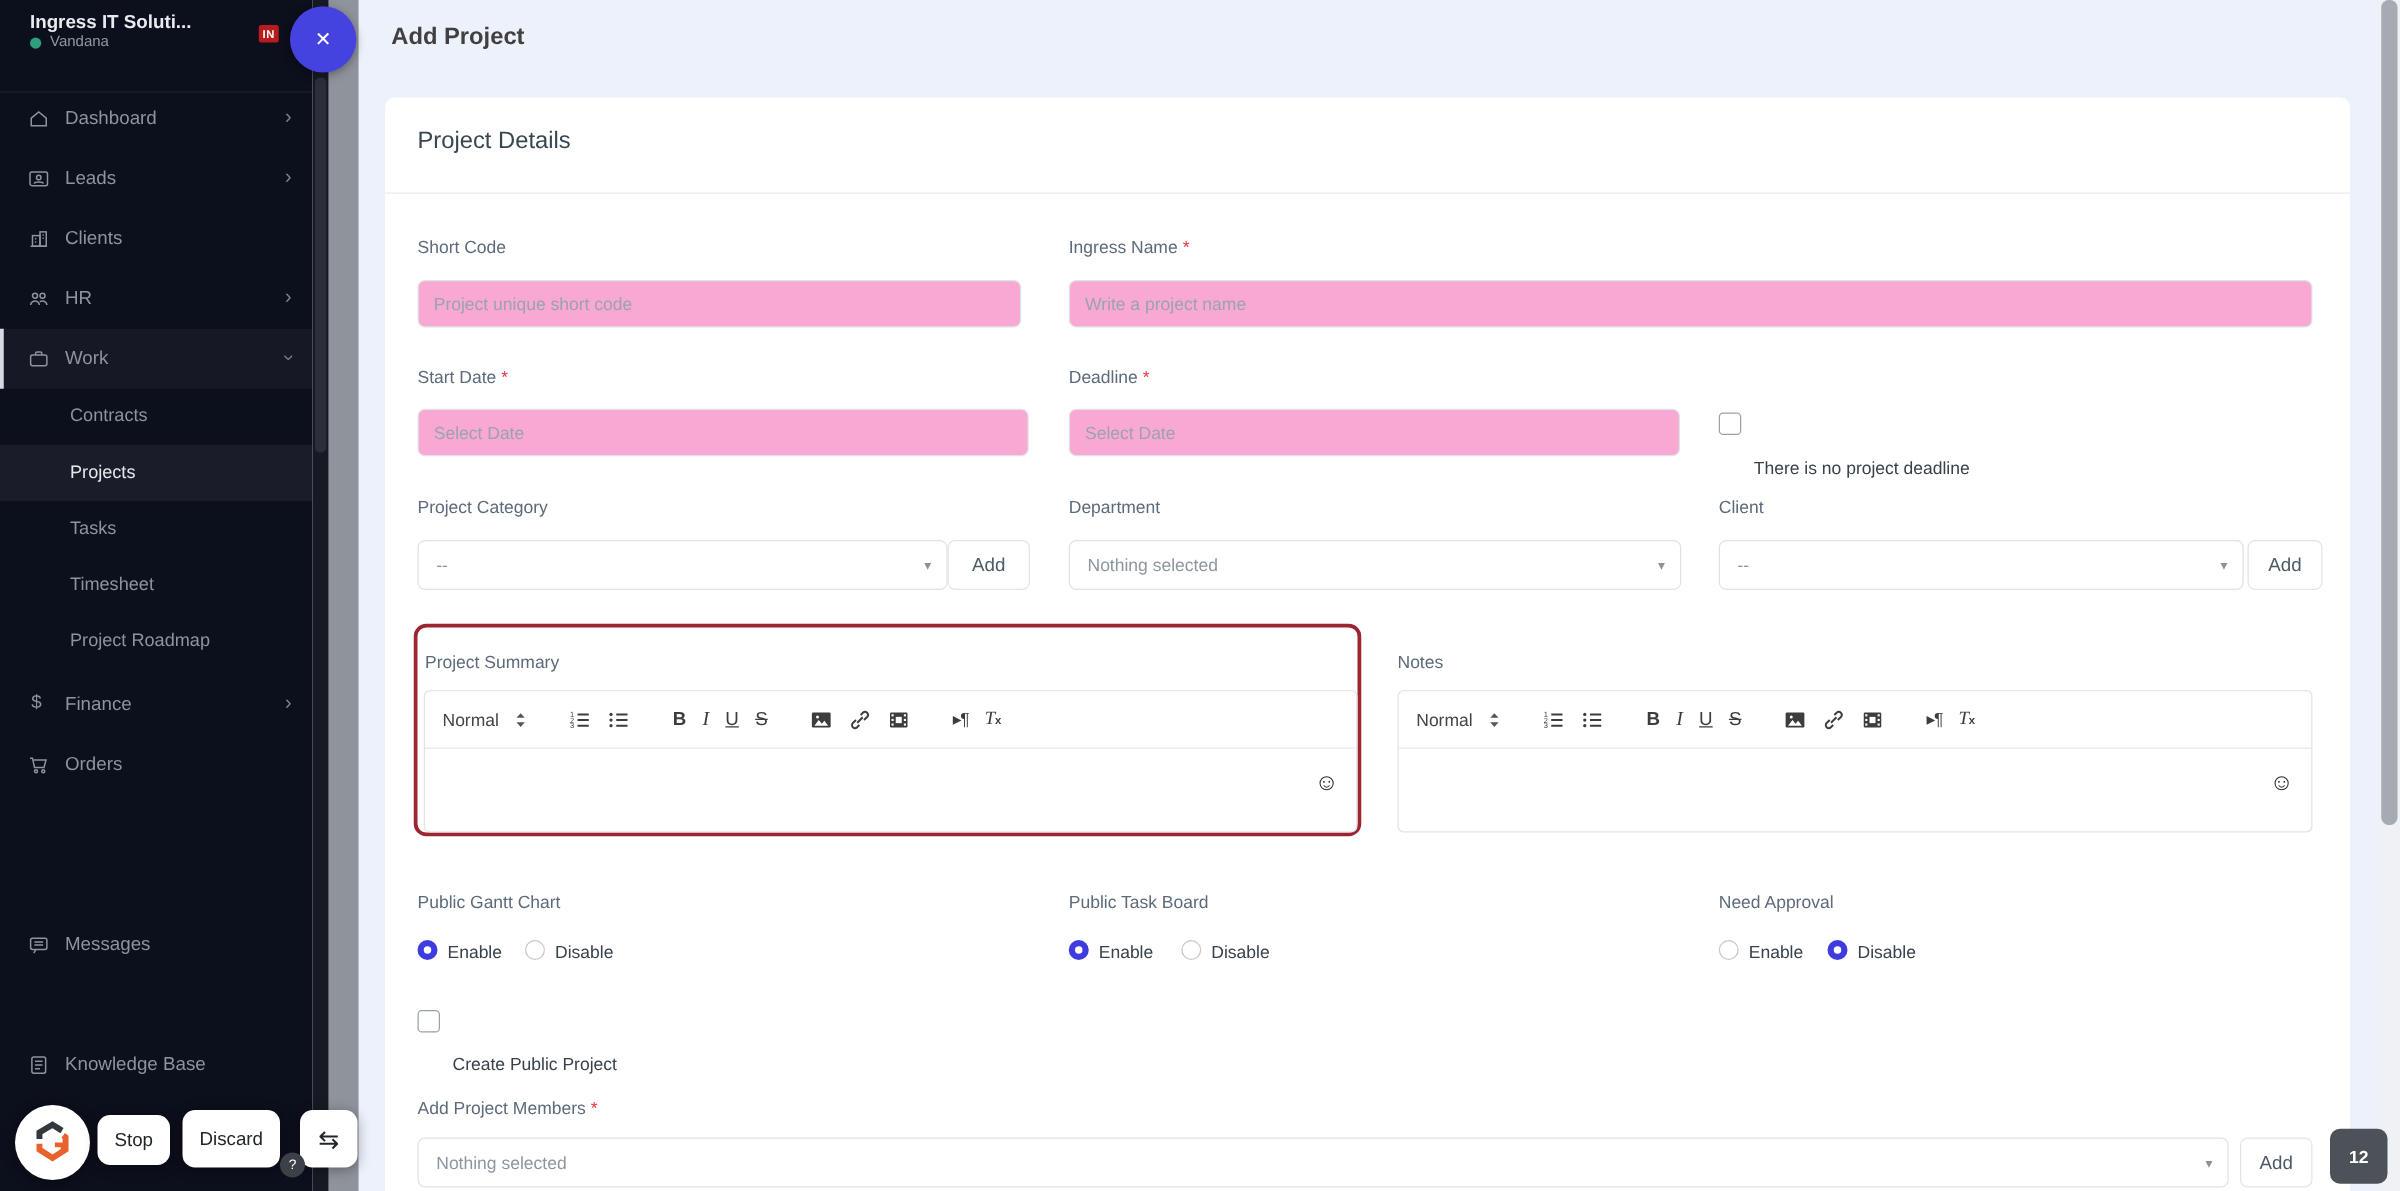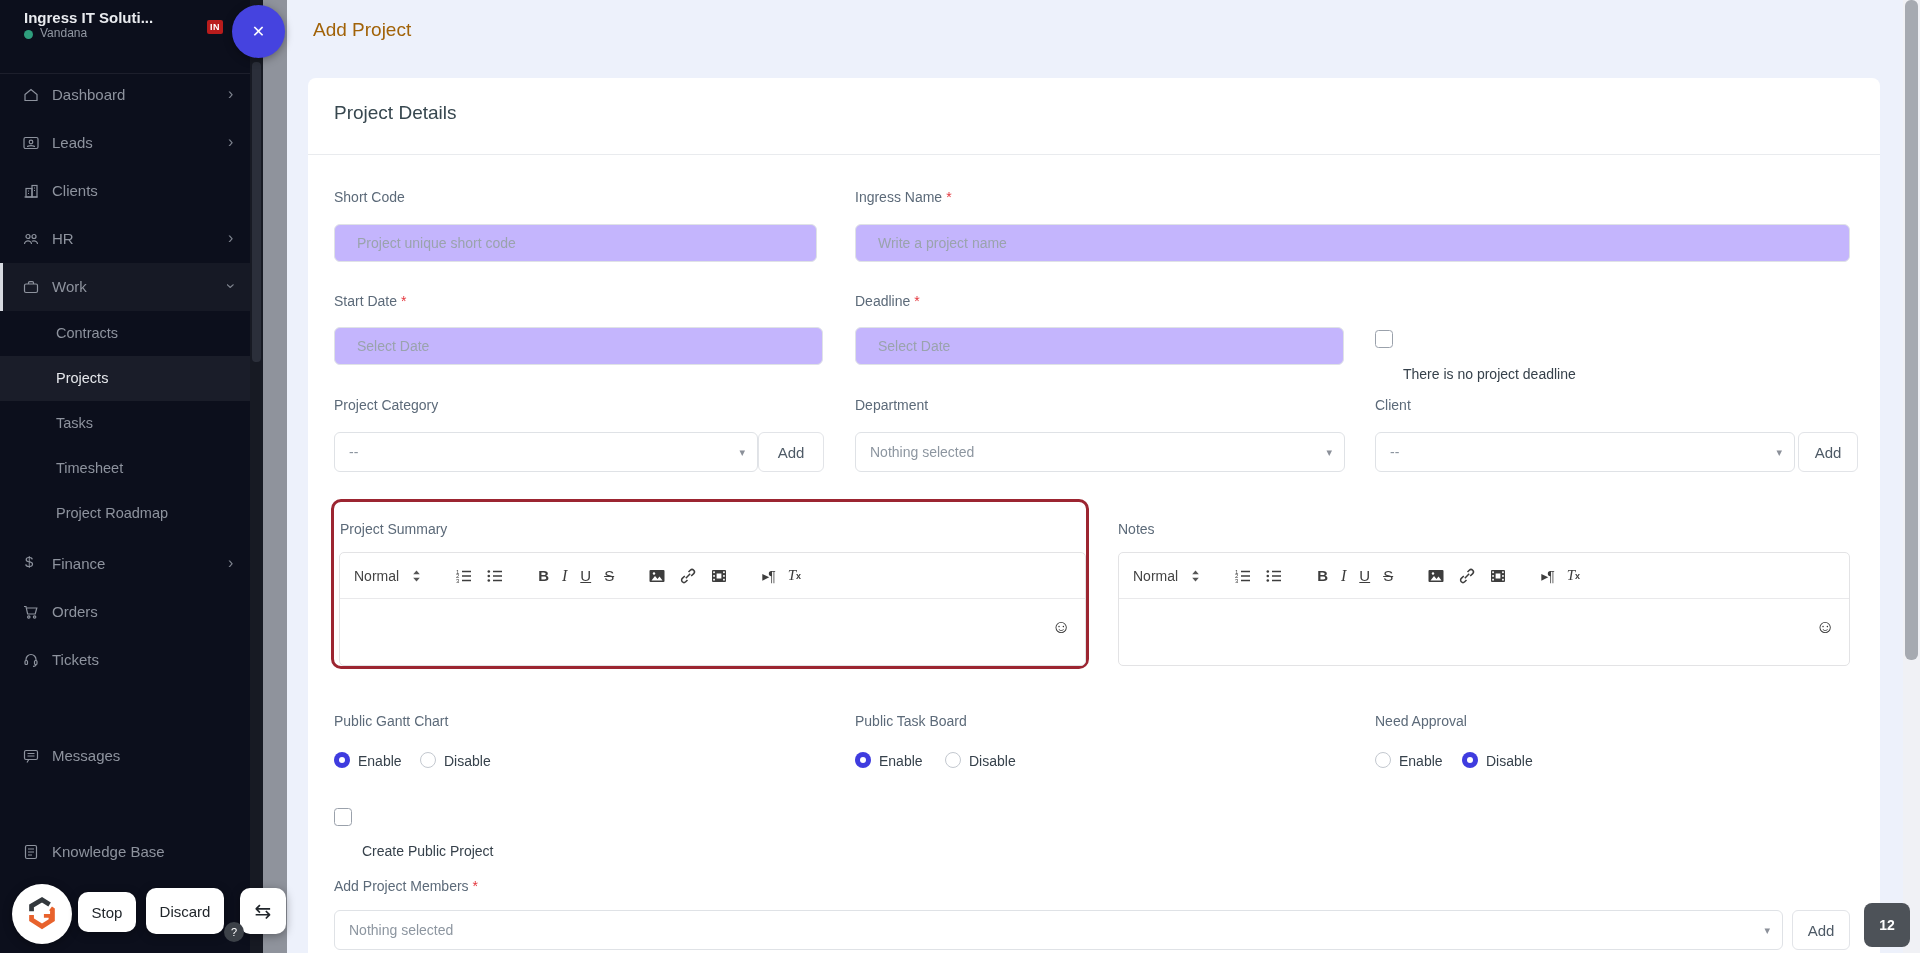--- a/index.html
+++ b/index.html
@@ -24,27 +24,27 @@
   .sub-item { position:absolute; left:0; width:250px; height:45px; color:#8e939e; cursor:pointer; }
   .sub-item span { position:absolute; left:56px; top:14px; font-size:14.5px; }
   .sub-item.sub-active { background:rgba(255,255,255,.06); color:#e6e8ec; }
   .dollar-ic { position:absolute; left:25px; top:13px; font-size:15px; color:#8e939e; }
   #sb-scroll { left:250px; top:0; width:13px; height:953px; background:#171a23; }
   #sb-thumb { left:252px; top:62px; width:9px; height:300px; background:#2b2f3a; border-radius:4px; }
   #gray-band { left:263px; top:0; width:24px; height:953px; background:#8f939c; }
 
   
   #main { left:287px; top:0; width:1633px; height:953px; background:#edf1fb; }
-  #page-title { position:absolute; left:26px; top:19px; font-size:19px; font-weight:400; color:#a16207; }
+  #page-title { position:absolute; left:26px; top:19px; font-size:19px; font-weight:700; color:#404040; }
   #card { position:absolute; left:21px; top:78px; width:1572px; height:875px; background:#fff; border-radius:8px 8px 0 0; }
   #card-title { position:absolute; left:26px; top:24px; font-size:19px; font-weight:500; color:#37474f; }
   .card-divider { position:absolute; left:0; top:76px; width:100%; height:1px; background:#e9ebee; }
   .lbl { position:absolute; font-size:14px; color:#5c6a79; white-space:nowrap; }
   .req { color:#e4363d; margin-left:4px; }
-  .inp { position:absolute; height:38px; border:1px solid #dfe2e6; border-radius:6px; background:#c4b5fd; padding:0 22px; font-size:14px; color:#3c4650; font-family:inherit; outline:none; }
+  .inp { position:absolute; height:38px; border:1px solid #dfe2e6; border-radius:6px; background:#f9a8d4; padding:0 12px; font-size:14px; color:#3c4650; font-family:inherit; outline:none; }
   .inp::placeholder { color:#9aa3ad; }
   .sel { position:absolute; height:40px; border:1px solid #dfe2e6; border-radius:6px; background:#fff; display:flex; align-items:center; padding:0 14px; cursor:pointer; }
   .sel .sel-text { font-size:14px; color:#8d96a0; }
   .sel .caret { position:absolute; right:12px; top:13px; font-size:11px; color:#8b9099; }
   .addbtn { position:absolute; height:40px; border:1px solid #e2e4e8; border-radius:6px; background:#fff; color:#4e5a66; font-size:15px; display:flex; align-items:center; justify-content:center; cursor:pointer; }
   .cb { position:absolute; width:18px; height:18px; border:1.5px solid #9aa1ab; border-radius:3.5px; background:#fff; cursor:pointer; }
   .cb-lab { position:absolute; font-size:14px; color:#36414b; white-space:nowrap;margin-top:33px; }
   .radio { position:absolute; width:16px; height:16px; border-radius:50%; border:1.5px solid #c3c8cf; background:#fff; cursor:pointer; }
   .radio.on { border:none; background:#3f3cdf; }
   .radio.on::after { content:""; position:absolute; left:5px; top:5px; width:6px; height:6px; border-radius:50%; background:#fff; }
@@ -174,31 +174,20 @@
     <div class="s-item" style="top:588px">
       <span class="s-ic">
           <svg width="18" height="18" viewBox="0 0 18 18" fill="none" stroke="currentColor" stroke-width="1.2">
             <path d="M2 3.5 h2 l1.6 7.5 h7.6 l1.6-6 H5"></path>
             <circle cx="6.8" cy="14" r="1.2"></circle>
             <circle cx="12.6" cy="14" r="1.2"></circle>
           </svg>
         </span>
       <span class="s-lab">Orders</span>
     </div>
-    <div class="s-item" style="top:636px">
-      <span class="s-ic">
-          <svg width="18" height="18" viewBox="0 0 18 18" fill="none" stroke="currentColor" stroke-width="1.2">
-            <path d="M4 10 V8.5 a5 5 0 0110 0 V10"></path>
-            <rect x="3" y="9.5" width="2.5" height="4" rx="1"></rect>
-            <rect x="12.5" y="9.5" width="2.5" height="4" rx="1"></rect>
-            <path d="M14 13.5 c0 1.5-2 1.8-3 1.8"></path>
-          </svg>
-        </span>
-      <span class="s-lab">Tickets</span>
-    </div>
     <div class="s-item" style="top:732px">
       <span class="s-ic">
           <svg width="18" height="18" viewBox="0 0 18 18" fill="none" stroke="currentColor" stroke-width="1.2">
             <rect x="2.5" y="3.5" width="13" height="9" rx="1.5"></rect>
             <path d="M5 15.5 l1.8-3 M5.5 6.5 h7 M5.5 9 h7"></path>
           </svg>
         </span>
       <span class="s-lab">Messages</span>
     </div>
     <div class="s-item" style="top:828px">

